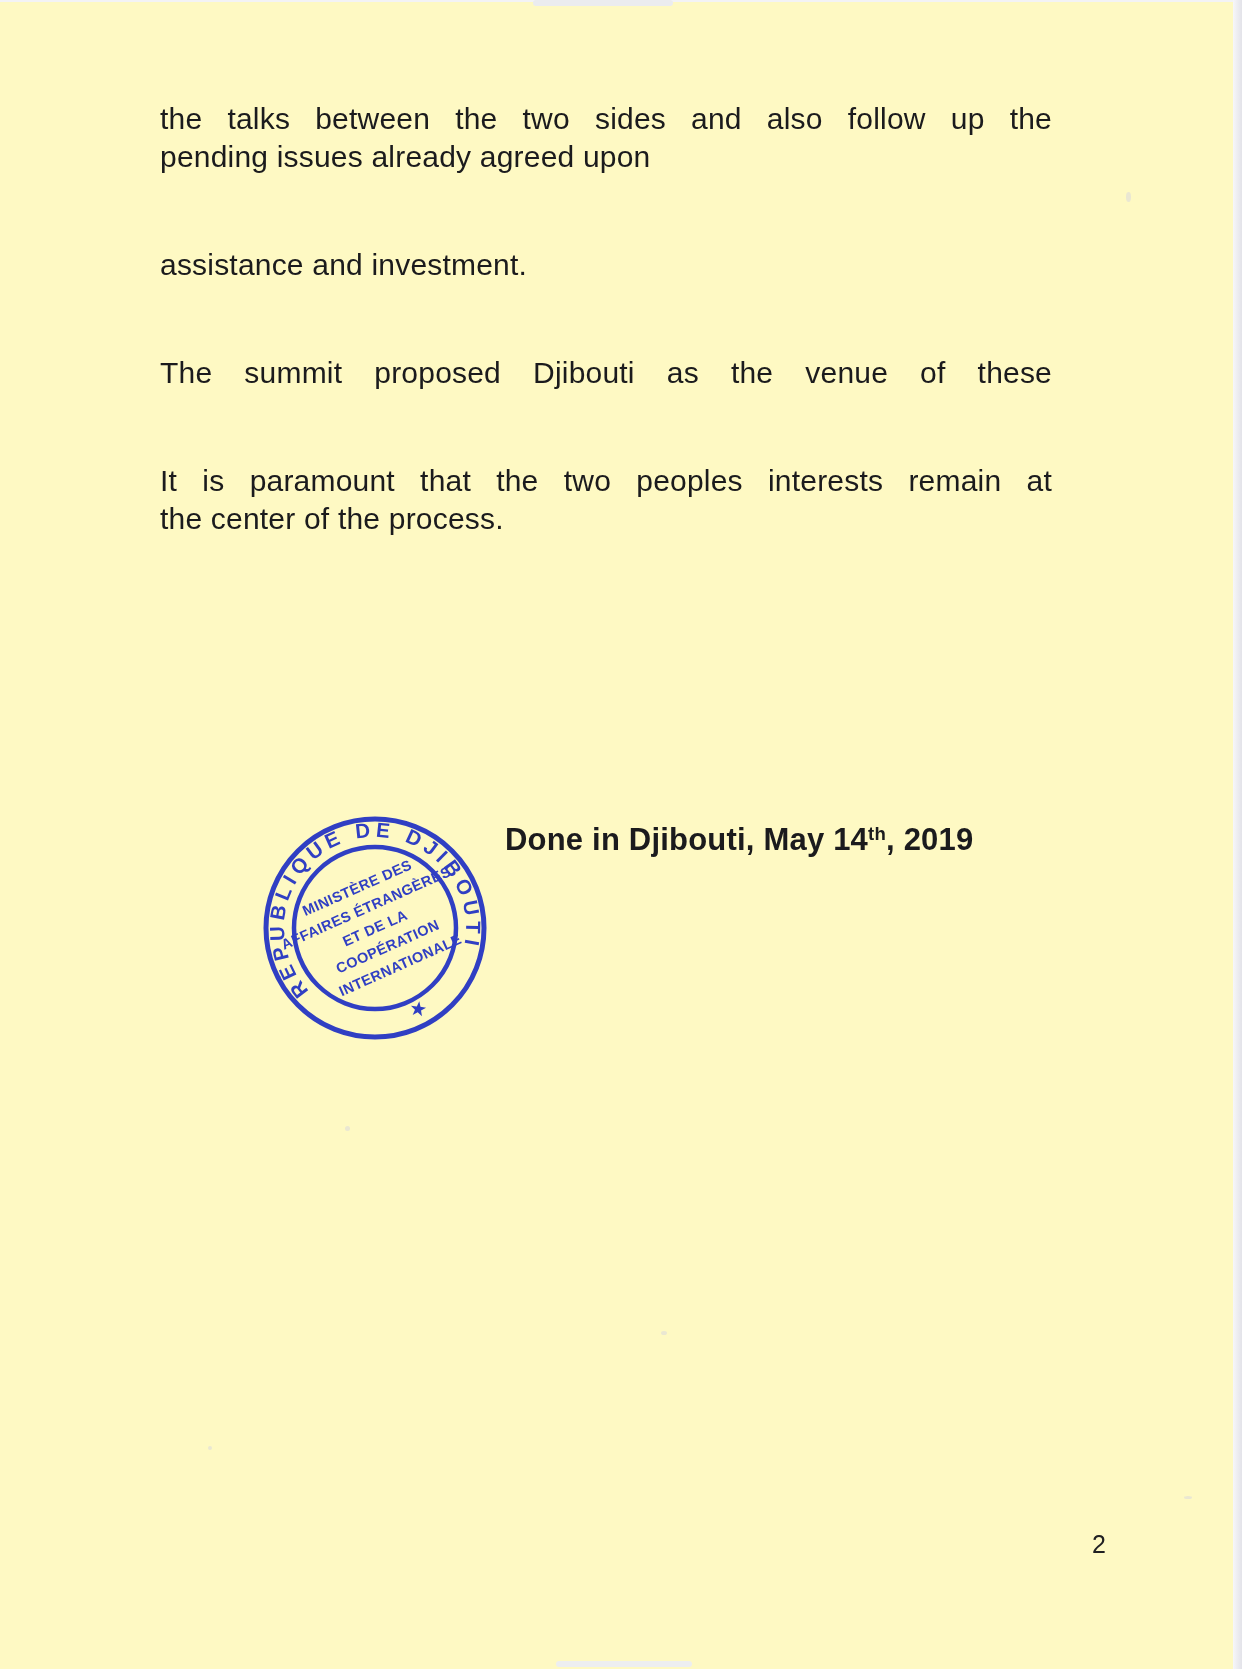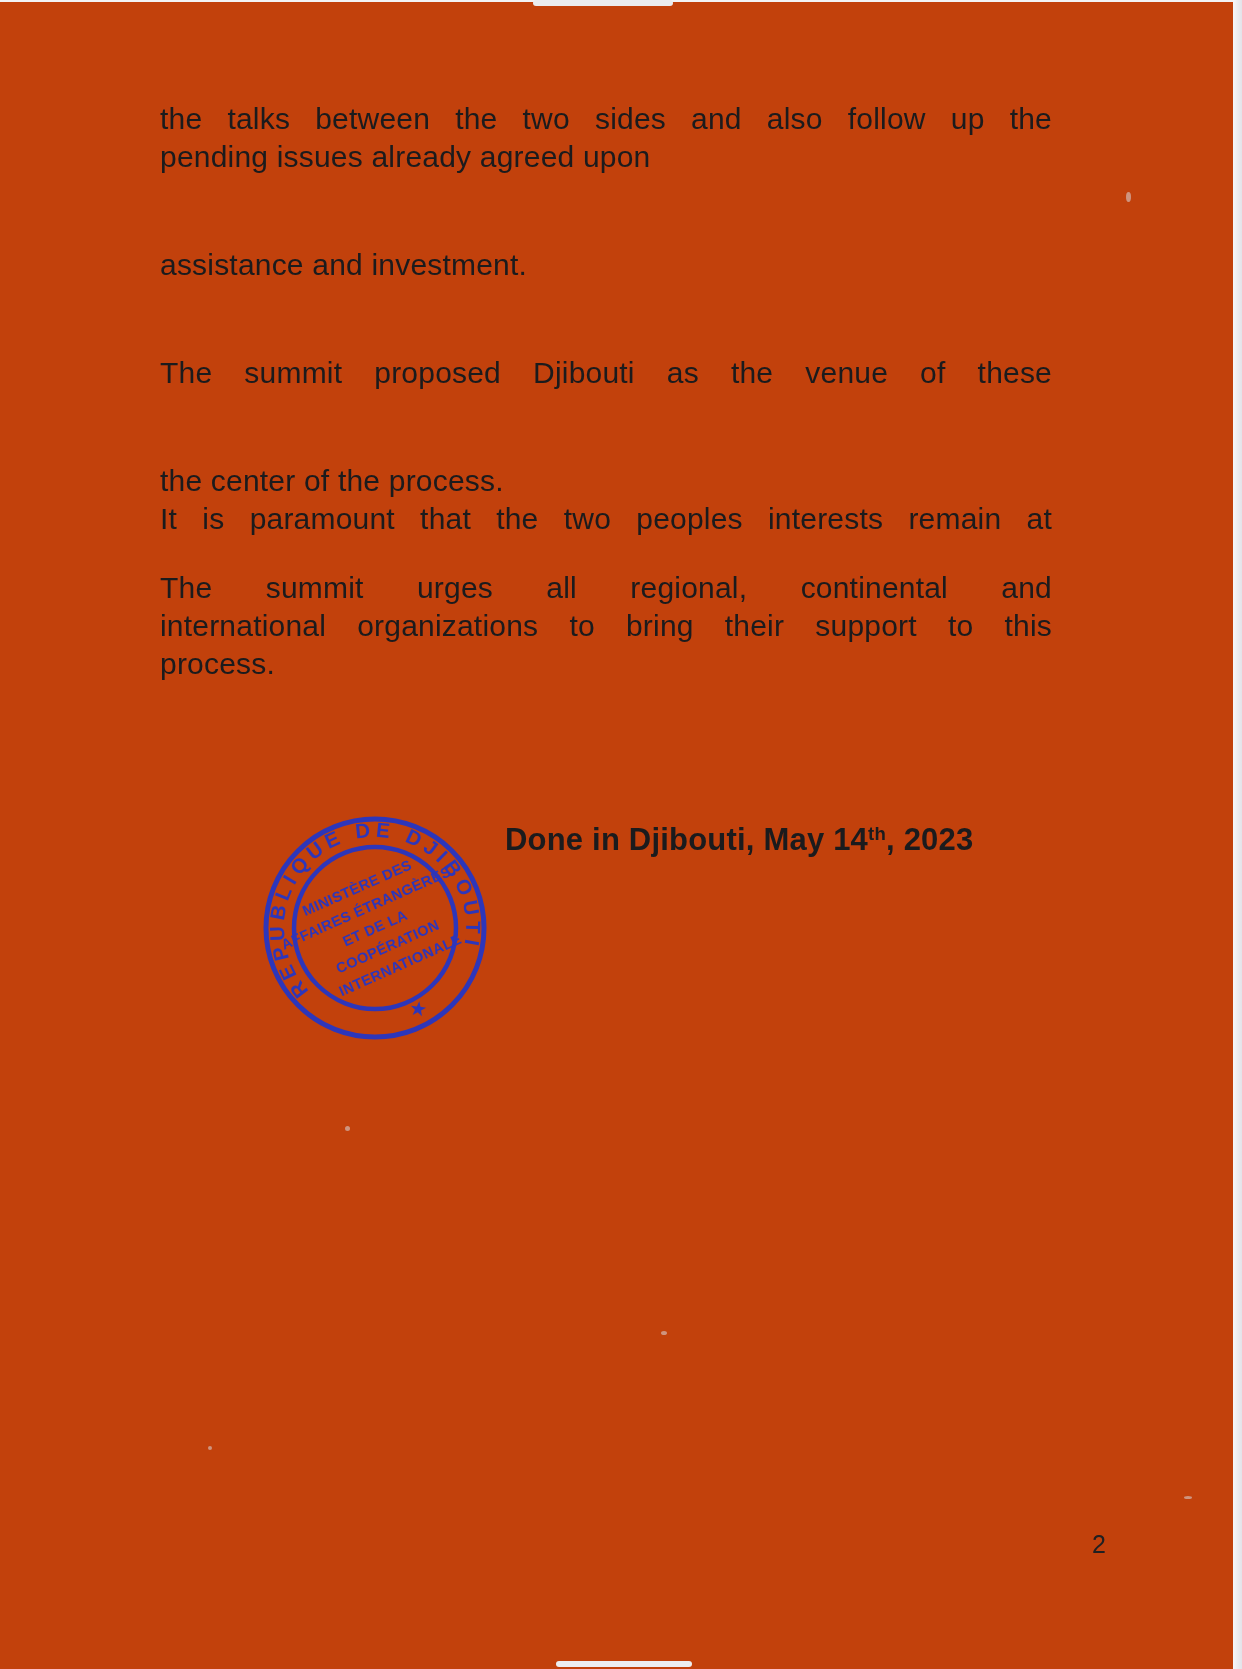--- a/index.html
+++ b/index.html
@@ -1,19 +1,19 @@
 <!DOCTYPE html>
 <html><head>
 <meta charset="utf-8">
 <style>
   html,body{margin:0;padding:0;background:#ffffff;}
   .page{
     position:relative;
     width:1242px;height:1669px;
-    background:#c2410c;
+    background:#fef9c3;
     font-family:"Liberation Sans","DejaVu Sans",sans-serif;
     color:#1b1b1d;
     overflow:hidden;
   }
   .textblock{position:absolute;left:160px;width:892px;}
   .line{font-size:30px;line-height:38px;letter-spacing:0.2px;}
   .line.j{text-align:justify;text-align-last:justify;}
   .p1{top:100px;} .p2{top:246px;} .p3{top:354px;} .p4{top:462px;} .p5{top:569px;}
 
   .dateline{
@@ -62,29 +62,24 @@
 
   <div class="textblock p2">
     <div class="line">assistance and investment.</div>
   </div>
 
   <div class="textblock p3">
     <div class="line j">The summit proposed Djibouti as the venue of these</div>
   </div>
 
   <div class="textblock p4">
+    <div class="line j">It is paramount that the two peoples interests remain at</div>
     <div class="line">the center of the process.</div>
-    <div class="line j">It is paramount that the two peoples interests remain at</div>
   </div>
 
-  <div class="textblock p5">
-    <div class="line j">The summit urges all regional, continental and</div>
-    <div class="line j">international organizations to bring their support to this</div>
-    <div class="line">process.</div>
-  </div>
 
   <svg class="stamp" viewBox="-116 -116 232 232" xmlns="http://www.w3.org/2000/svg">
     <g fill="none" stroke="#2636c4">
       <circle cx="0" cy="0" r="109" stroke-width="5"></circle>
       <circle cx="0" cy="0" r="81" stroke-width="4.5"></circle>
     </g>
     <defs>
       <path id="ringPath" d="M -64.35 64.35 A 91 91 0 1 1 64.35 64.35" fill="none"></path>
     </defs>
     <text font-size="20.5" font-weight="bold" fill="#2636c4" letter-spacing="4.8" font-family="Liberation Sans, DejaVu Sans, sans-serif">
@@ -96,18 +91,18 @@
     <g transform="rotate(-24)" fill="#2636c4" font-weight="bold" letter-spacing="0.4" font-family="Liberation Sans, DejaVu Sans, sans-serif" text-anchor="middle" font-size="14.5">
       <text x="0" y="-39">MINISTÈRE DES</text>
       <text x="0" y="-17">AFFAIRES ÉTRANGÈRES</text>
       <text x="0" y="5">ET DE LA</text>
       <text x="4" y="27">COOPÉRATION</text>
       <text x="8" y="49">INTERNATIONALE</text>
     </g>
   </svg>
 
   <div class="dateline">
-    <span>Done in Djibouti, May 14</span><span class="sup">th</span><span>, 2023</span>
+    <span>Done in Djibouti, May 14</span><span class="sup">th</span><span>, 2019</span>
   </div>
 
   <div class="pagenum">2</div>
 
 </div>
 
 </body></html>

